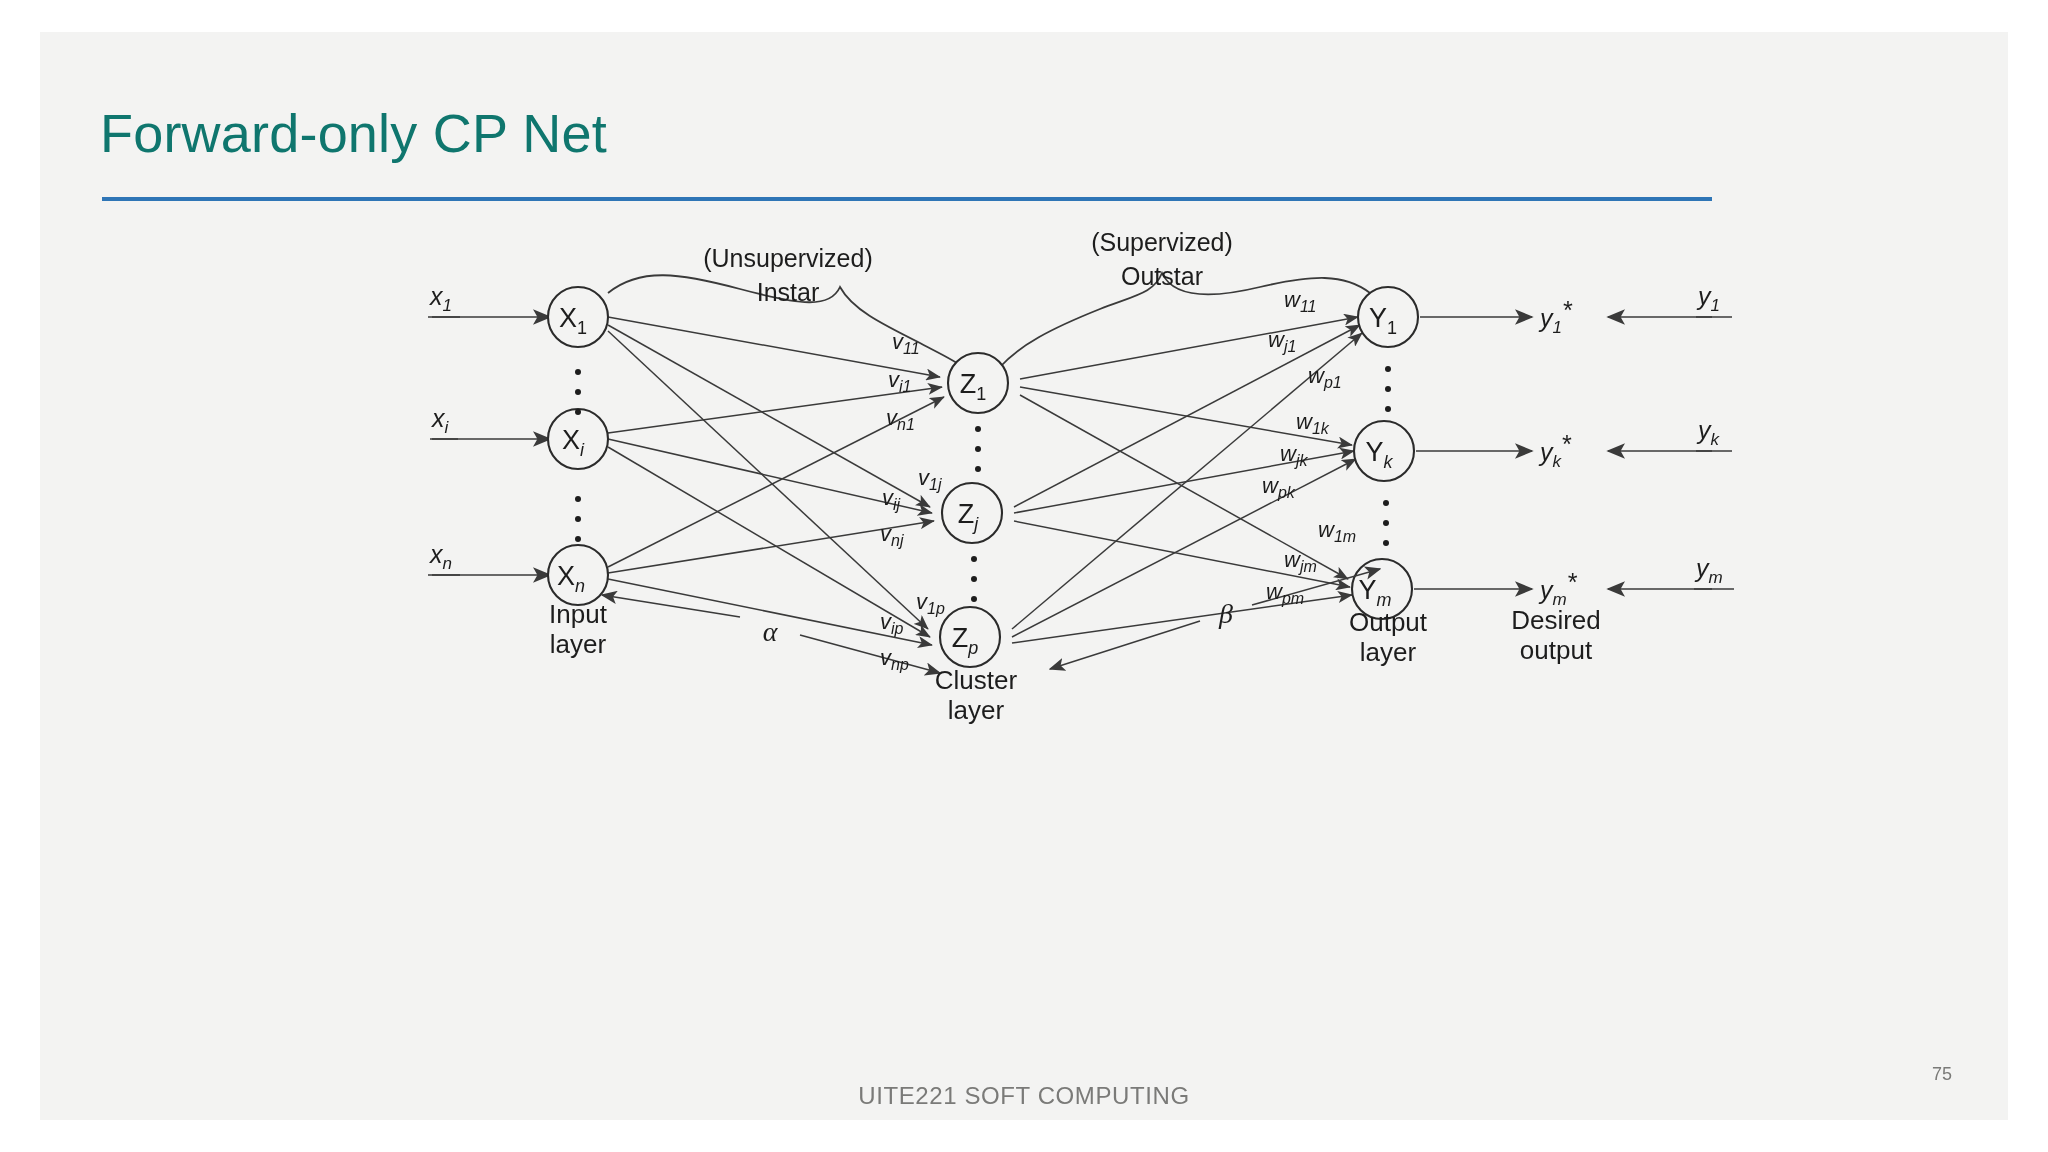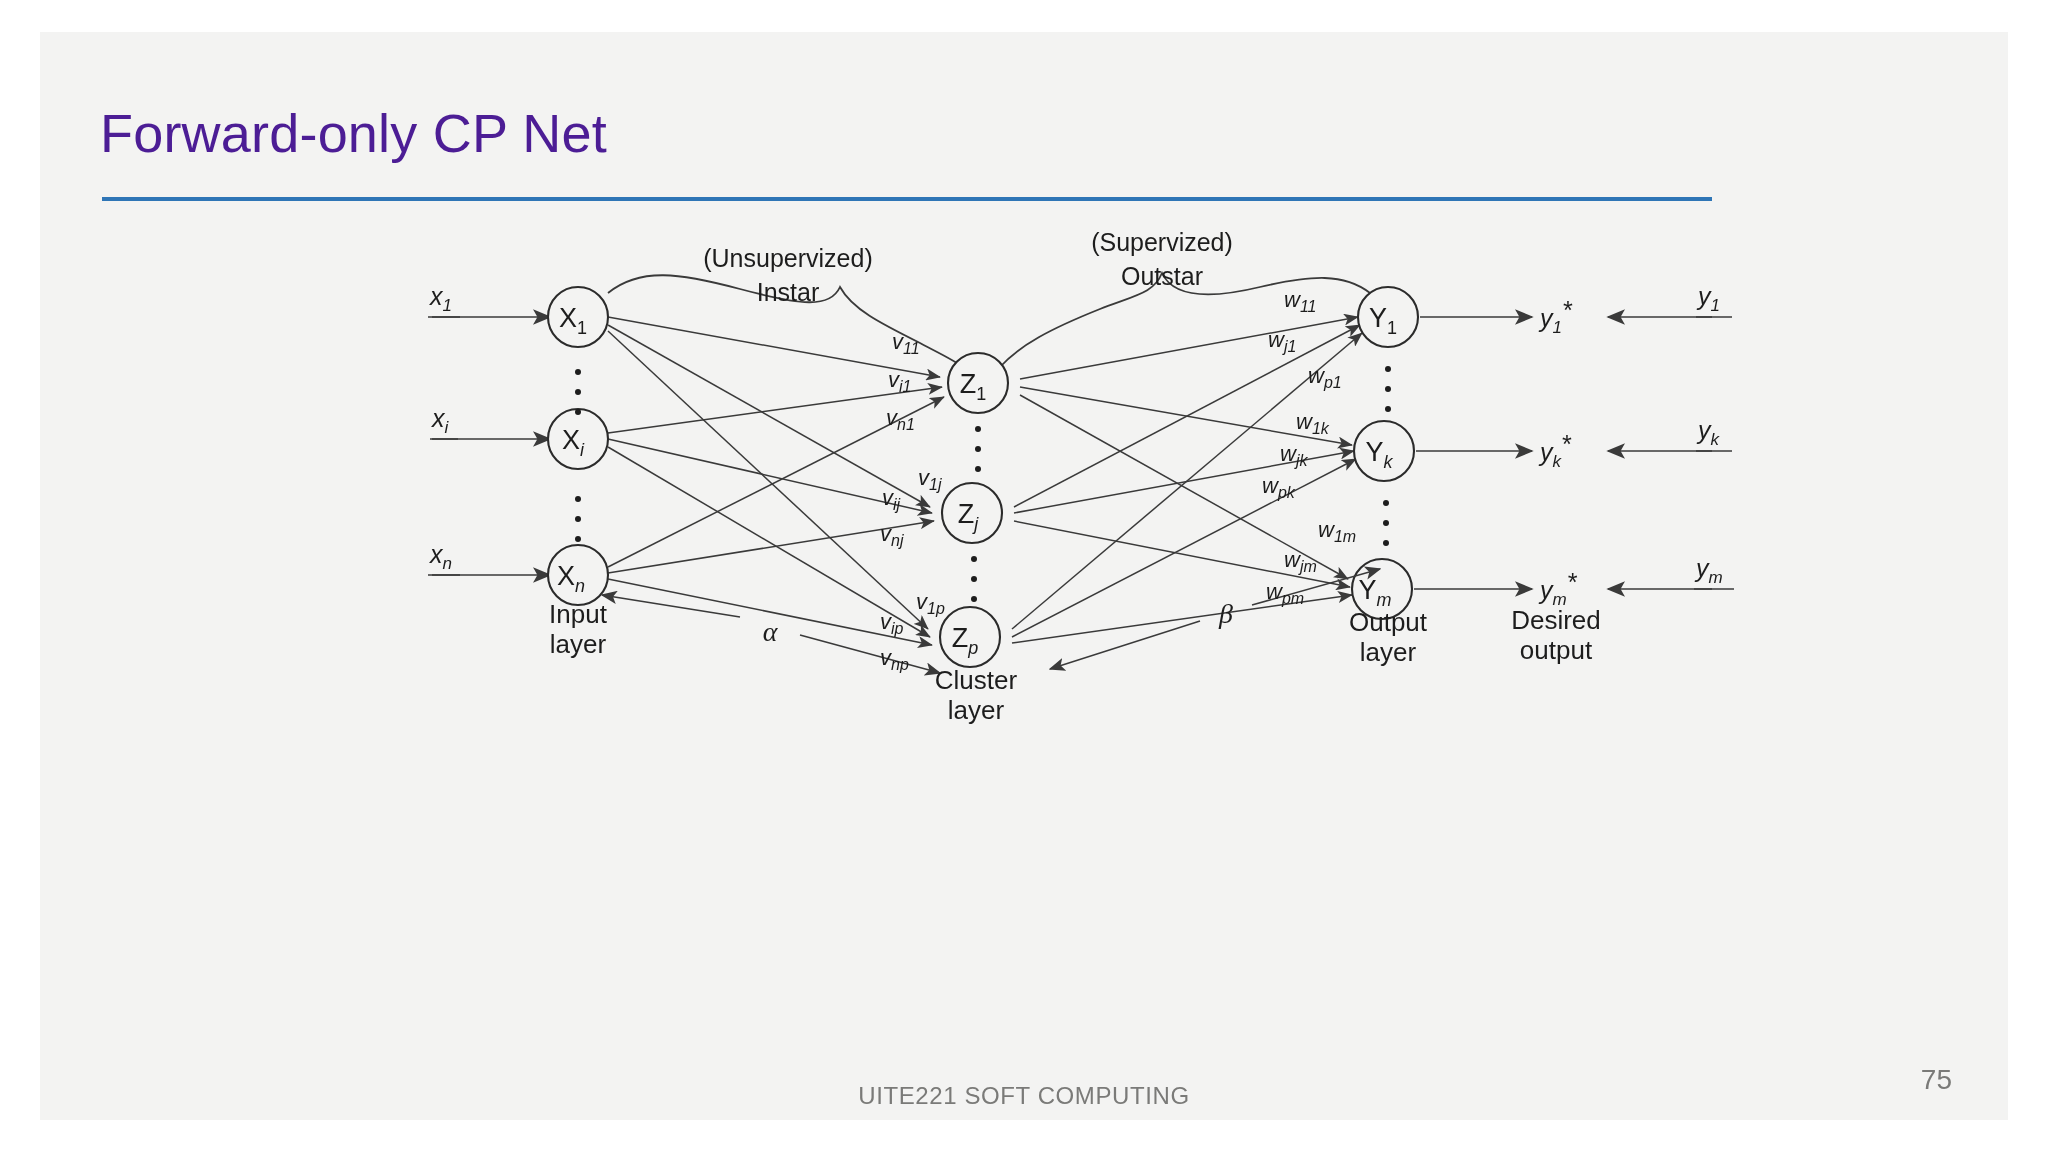--- a/index.html
+++ b/index.html
@@ -12,21 +12,21 @@
   #slide{
     position:absolute;
     left:40px;top:32px;
     width:1968px;height:1088px;
     background:#f3f3f2;
   }
   #title{
     position:absolute;
     left:60px;top:70px;
     font-size:54px;
-    color:#4c1d95;
+    color:#0f766e;
     font-weight:400;
     letter-spacing:0.2px;
     white-space:nowrap;
   }
   #title-rule{
     position:absolute;
     left:62px;top:165px;
     width:1610px;height:4px;
     background:#2e75b6;
   }
@@ -41,21 +41,21 @@
     width:1968px;
     text-align:center;
     font-size:24px;
     color:#7a7a78;
     letter-spacing:0.6px;
     margin-top:15px;
   }
   #page-number{
     position:absolute;
     right:56px;top:1032px;
-    font-size:28px;
+    font-size:18px;
     color:#7a7a78;
   }
   svg{display:block;}
   .nodeC{fill:#f3f3f2;stroke:#2b2b2b;stroke-width:2.1;}
   .edge{stroke:#3a3a3a;stroke-width:1.7;fill:none;}
   .edgeThin{stroke:#3a3a3a;stroke-width:1.5;fill:none;}
   .brace{stroke:#3a3a3a;stroke-width:1.8;fill:none;}
   .nodeTxt{font-family:"Liberation Sans", sans-serif;font-size:27px;fill:#1d1d1d;text-anchor:middle;}
   .sub{font-size:18px;}
   .wlabel{font-family:"Liberation Sans", sans-serif;font-size:22px;fill:#1d1d1d;font-style:italic;}

